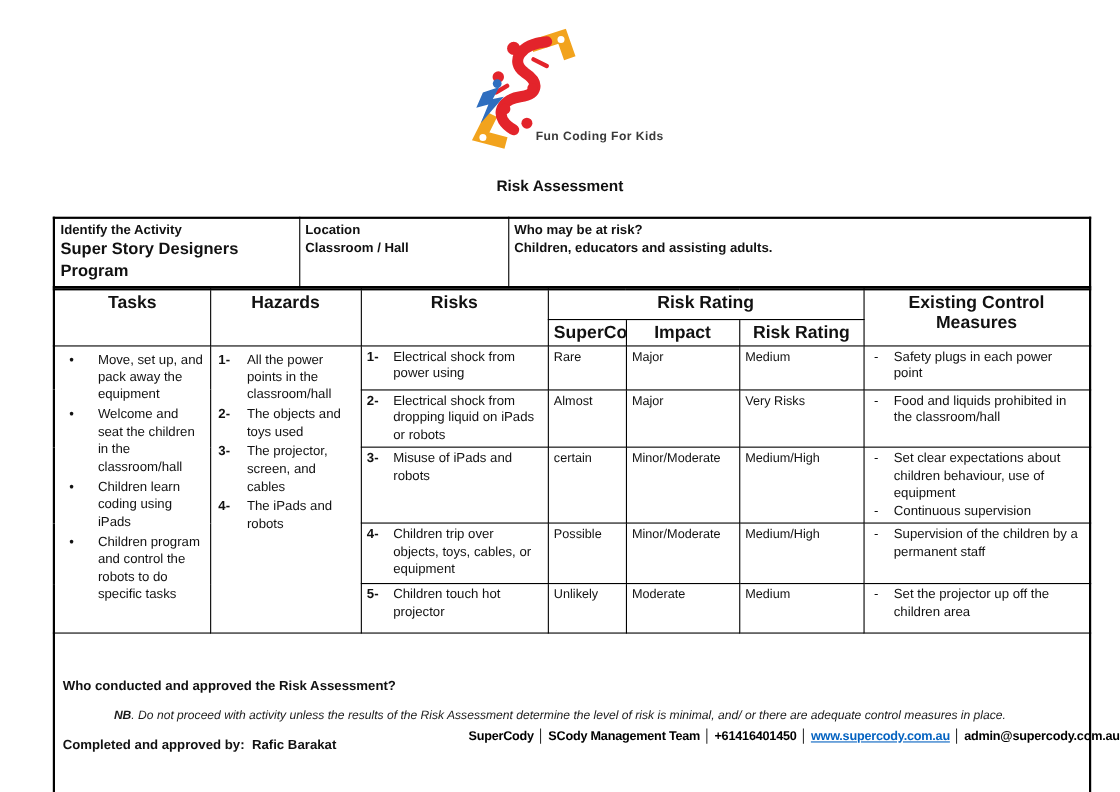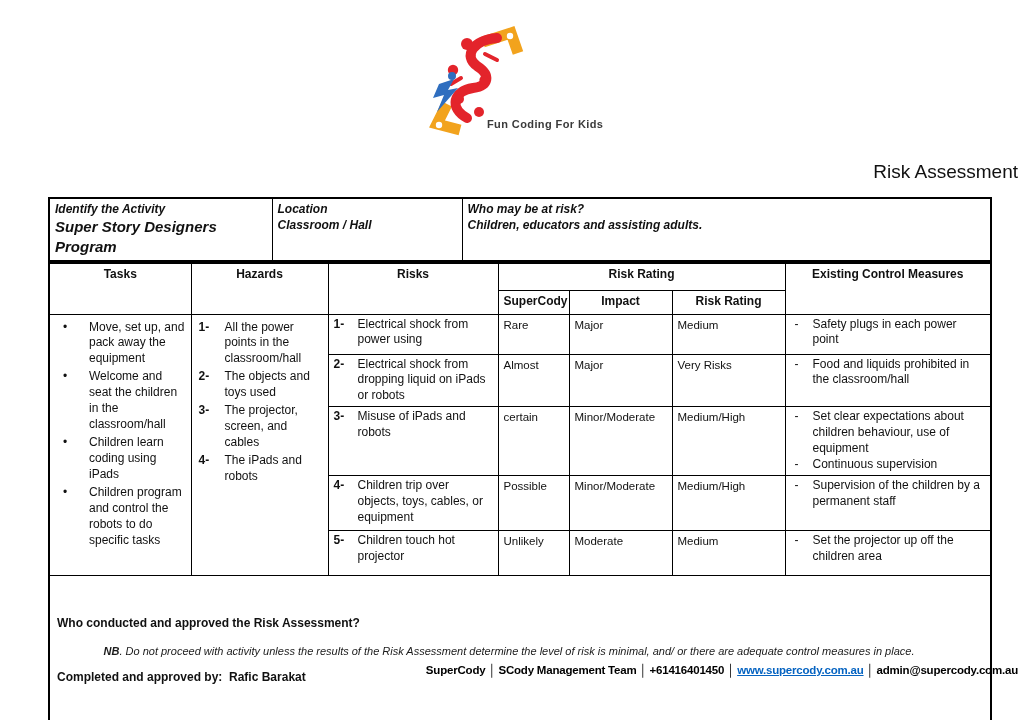--- a/index.html
+++ b/index.html
@@ -14,35 +14,35 @@
   .brand{
     position:absolute;left:52px;top:58px;
     font-size:26px;font-weight:bold;color:#121212;letter-spacing:-0.5px;
   }
   .tagline{
     position:absolute;left:60px;top:92px;
     font-size:11px;font-weight:bold;color:#3a3a3a;letter-spacing:0.4px;
   }
   
   .doc-title{
-    position:absolute;left:0;top:161px;width:1018px;text-align:right;
-    font-size:19px;font-weight:normal;color:#111;
+    position:absolute;left:0;top:161px;width:1018px;text-align:center;
+    font-size:14px;font-weight:bold;color:#111;
   }
   
   table{border-collapse:collapse;table-layout:fixed;}
   td{border:1.5px solid #000;vertical-align:top;padding:2px 5px;overflow:hidden;}
   .tbl-outer{border:2px solid #000;}
   .lbl{font-weight:bold;font-size:12px;line-height:1.35;}
   .val{font-weight:bold;font-size:12px;line-height:1.35;}
   .val-big{font-weight:bold;font-size:15px;line-height:1.35;}
   
-  .activity-table{position:absolute;left:48px;top:197px;width:942px;height:65px;font-style:italic;}
+  .activity-table{position:absolute;left:48px;top:197px;width:942px;height:65px;}
   
   .main-table{position:absolute;left:48px;top:262px;width:942px;}
-  .hdr{font-weight:bold;font-size:12px;text-align:center;padding-top:3px;margin-top:24px;}
+  .hdr{font-weight:bold;font-size:16px;text-align:center;padding-top:3px;margin-top:24px;}
   .rating-cell{font-size:11.5px;line-height:1.3;padding-top:3px;}
   
   .mlist{display:flex;flex-direction:column;gap:2px;}
   .mitem{display:flex;font-size:12px;line-height:1.33;}
   .marker{flex:0 0 20px;text-align:left;}
   .marker.bullet{flex:0 0 26px;padding-left:8px;}
   .marker.num{font-weight:bold;flex:0 0 26px;padding-left:2px;}
   .marker.dash{flex:0 0 18px;padding-left:4px;}
   .mtext{flex:1;}
   .risk-item .marker{font-weight:bold;flex:0 0 24px;}

